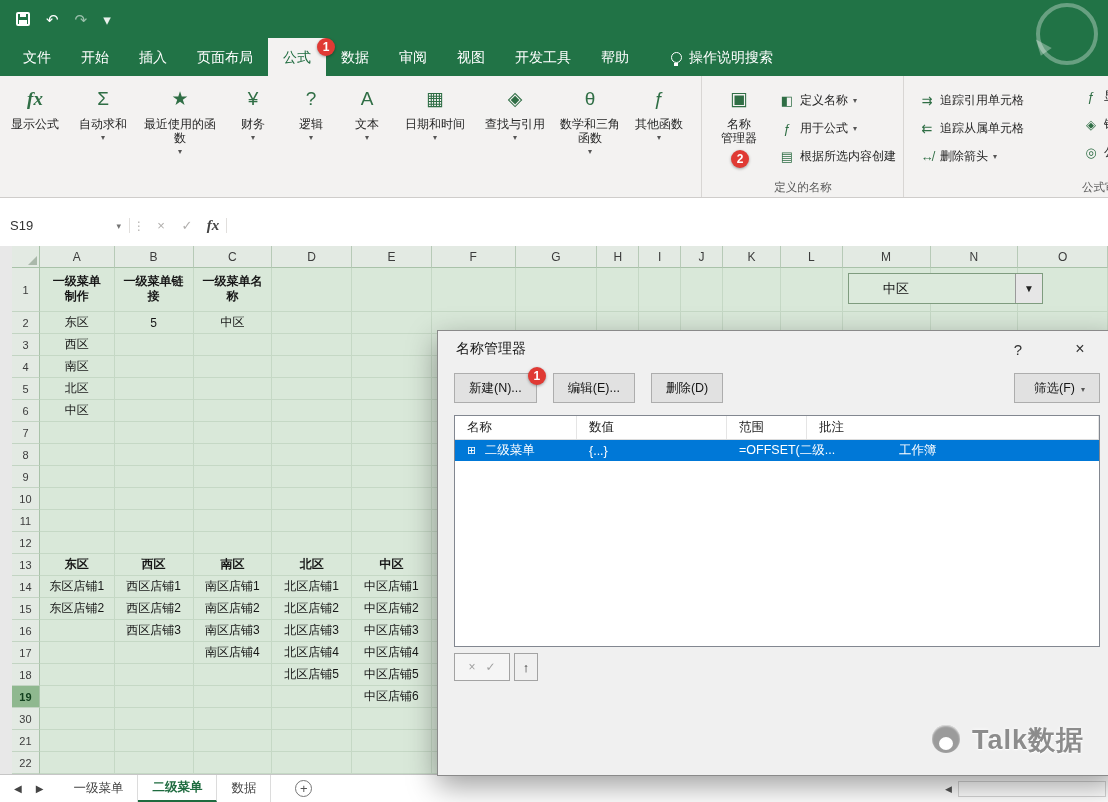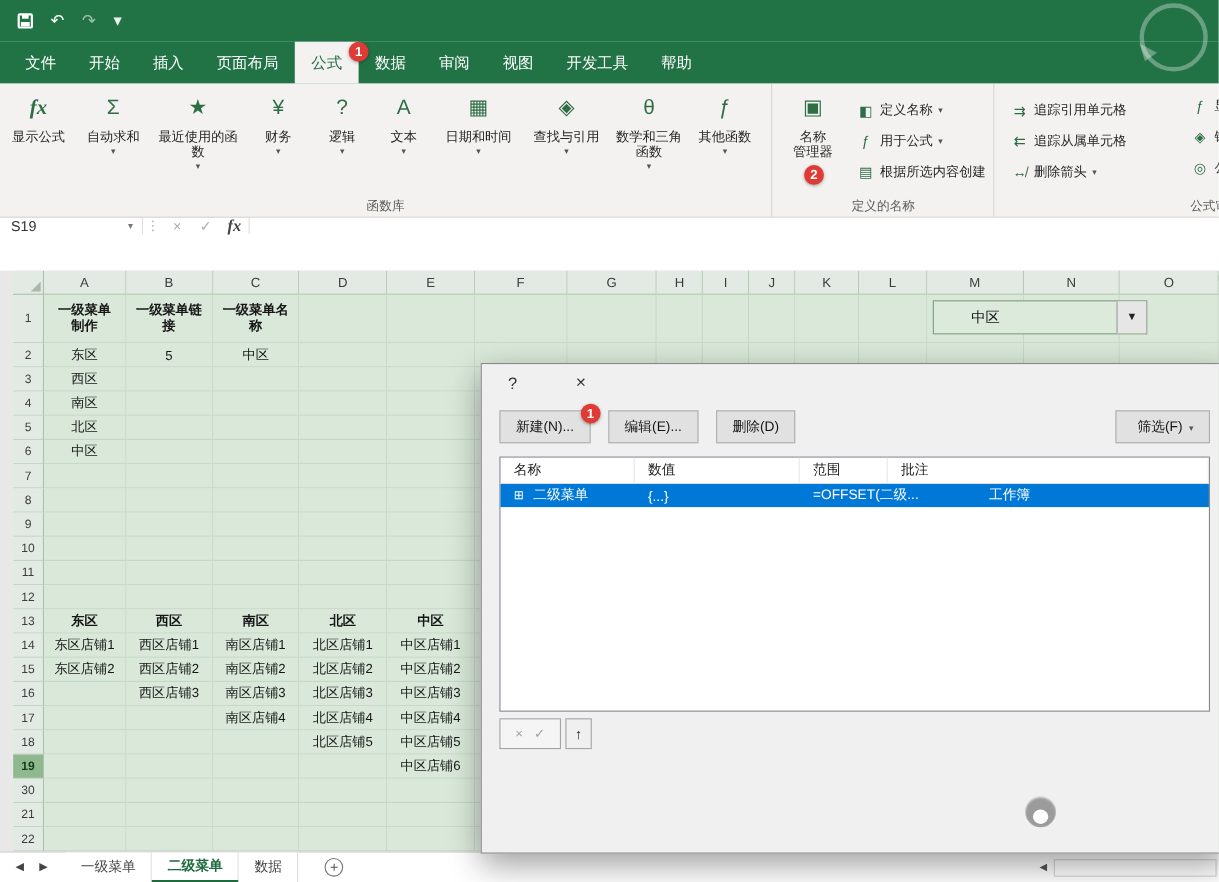--- a/index.html
+++ b/index.html
@@ -40,21 +40,21 @@
   .car{font-size:8px;color:#555;margin-top:2px;}
   .fxicon{font-family:"Liberation Serif",serif;font-style:italic;font-weight:bold;font-size:21px;color:#3a3a3a;}
   .smallcol{display:flex;flex-direction:column;padding-top:8px;gap:3px;}
   .smallbtn{display:flex;align-items:center;gap:5px;font-size:12px;color:#262626;height:25px;white-space:nowrap;}
   .smallbtn .sicon{color:#2f6e45;font-size:13px;width:16px;text-align:center;}
   .smallbtn .car{margin-top:0;}
   .nm-badge{left:22px;bottom:6px;}
   .audit2{position:absolute;left:178px;top:0;}
 
   
-  .fbar{position:absolute;left:0;top:198px;width:100%;height:58px;background:#fff;border-bottom:6px solid #0f172a;display:flex;align-items:flex-start;}
+  .fbar{position:absolute;left:0;top:198px;width:100%;height:58px;background:#fff;border-bottom:3px solid #0f172a;display:flex;align-items:center;}
   .namebox{width:130px;display:flex;align-items:center;padding:0 8px 0 10px;border-right:1px solid #e1dfdd;font-size:13px;color:#333;}
   .namebox .nbtext{flex:1;}
   .namebox .qcaret{color:#666;}
   .fb-sep{width:18px;display:flex;align-items:center;justify-content:center;color:#b5b3b1;font-size:12px;}
   .fb-btn{width:26px;display:flex;align-items:center;justify-content:center;font-size:13px;color:#b0aeac;}
   .fb-btn.fx{color:#444;font-family:"Liberation Serif",serif;font-style:italic;font-weight:bold;font-size:15px;}
   .fb-input{flex:1;border:none;outline:none;font-size:13px;padding:0 8px;border-left:1px solid #e1dfdd;background:#fff;}
 
   
   .grid{position:absolute;left:0;top:246px;width:1108px;height:528px;background:#e8e8e8;overflow:hidden;padding-left:12px;}
@@ -141,20 +141,24 @@
     <div class="tab">页面布局</div>
     <div class="tab active">
       <span>公式</span>
       <span class="badge">1</span>
     </div>
     <div class="tab">数据</div>
     <div class="tab">审阅</div>
     <div class="tab">视图</div>
     <div class="tab">开发工具</div>
     <div class="tab">帮助</div>
+    <div class="tab search">
+      <span class="bulb"></span>
+      <span>操作说明搜索</span>
+    </div>
   </div>
 
   <div class="ribbon">
     <div class="grp" style="left:0;width:702px;">
       <div class="grp-items">
         <div class="bigbtn" style="width:58px;">
           <span class="icon fxicon">fx</span>
           <span class="lbl">显示公式</span>
         </div>
         <div class="bigbtn" style="width:58px;">
@@ -196,21 +200,20 @@
           <span class="icon">θ</span>
           <span class="lbl">数学和三角函数</span>
           <span class="car">▾</span>
         </div>
         <div class="bigbtn" style="width:58px;">
           <span class="icon">ƒ</span>
           <span class="lbl">其他函数</span>
           <span class="car">▾</span>
         </div>
       </div>
-      <div class="grp-label">函数库</div>
     </div>
 
     <div class="grp" style="left:703px;width:201px;">
       <div class="grp-items">
         <div class="bigbtn" style="width:60px;">
           <span class="icon">▣</span>
           <span class="lbl">名称
 管理器</span>
           <span class="badge nm-badge">2</span>
         </div>
@@ -705,20 +708,21 @@
     <div class="m1-dd">
       <div class="m1-val">中区</div>
       <div class="m1-btn">
         <span>▼</span>
       </div>
     </div>
   </div>
 
   <div class="dialog">
     <div class="dlg-title">
+      <span class="dlg-title-text">名称管理器</span>
       <span class="dlg-help">?</span>
       <span class="dlg-close">×</span>
     </div>
     <div class="dlg-toolbar">
       <div class="dbtn-wrap">
         <button class="dbtn">新建(N)...</button>
         <span class="badge">1</span>
       </div>
       <button class="dbtn">编辑(E)...</button>
       <button class="dbtn">删除(D)</button>
@@ -768,15 +772,16 @@
       <span>+</span>
     </div>
     <div class="hscroll">
       <span class="hs-arrow">◀</span>
       <div class="hs-track"></div>
     </div>
   </div>
 
   <div class="talkwm">
     <span class="penguin"></span>
+    <span class="talktext">Talk数据</span>
   </div>
 
 </div>
 
 </body></html>

